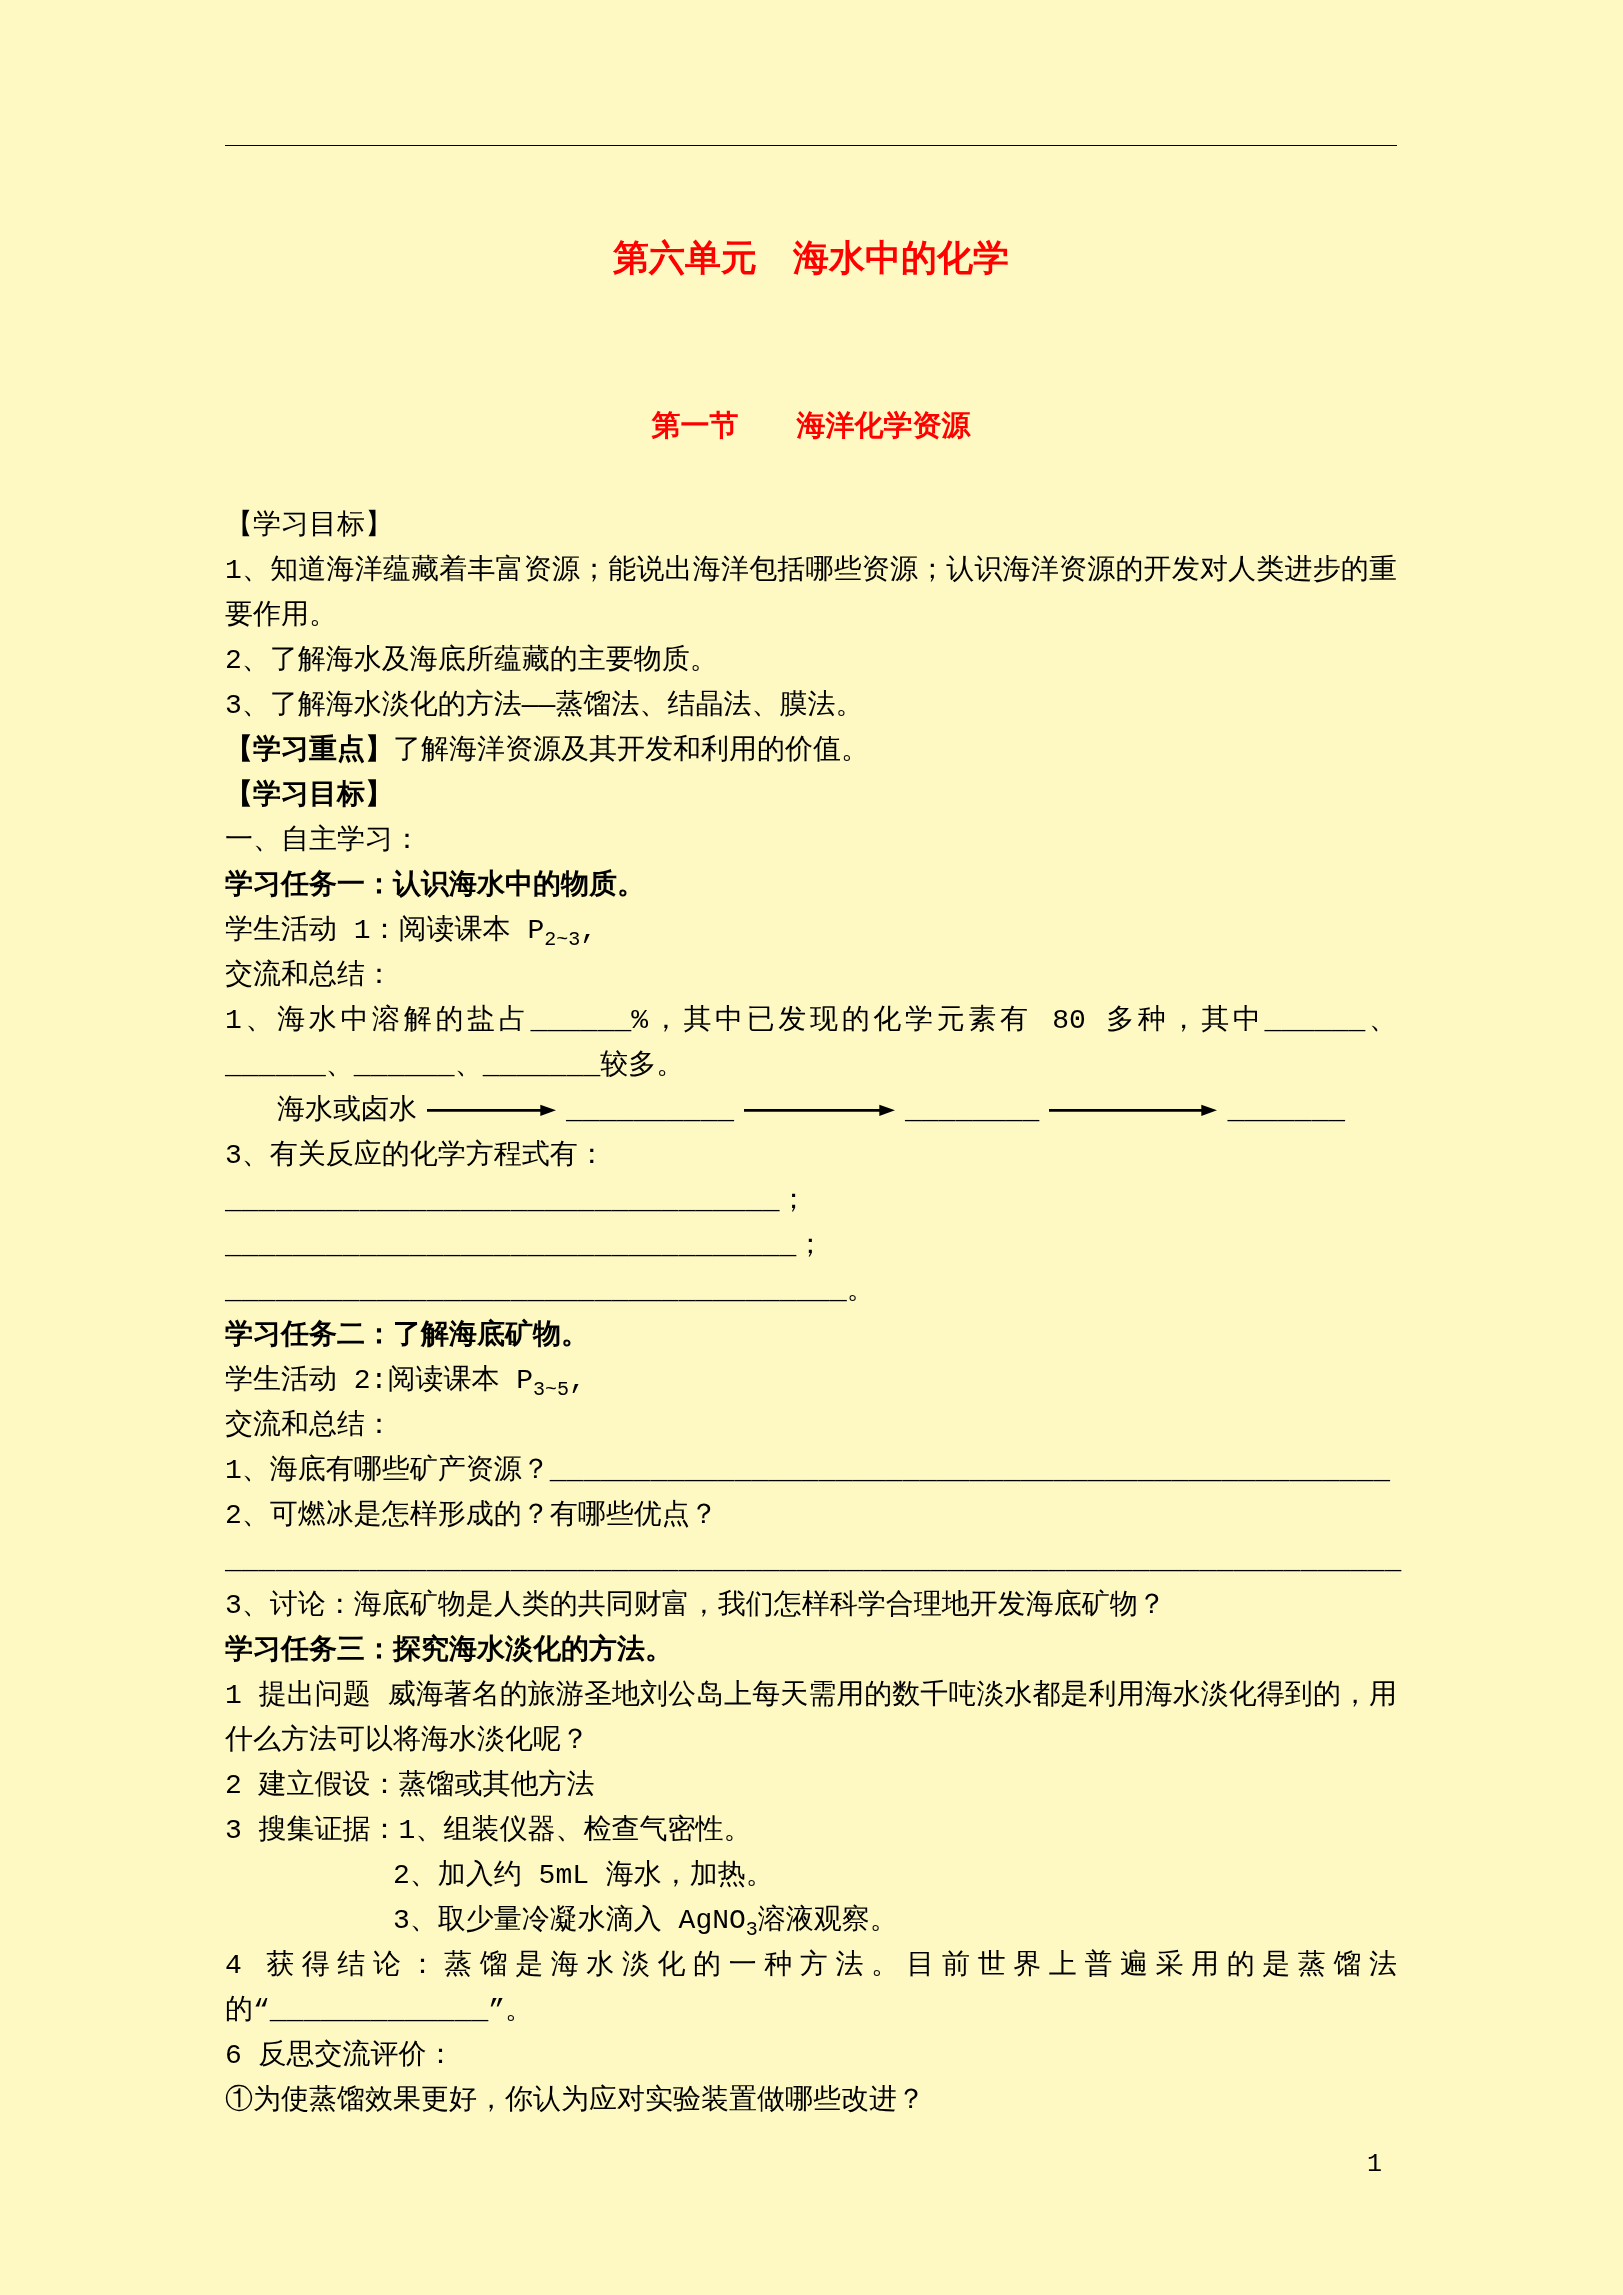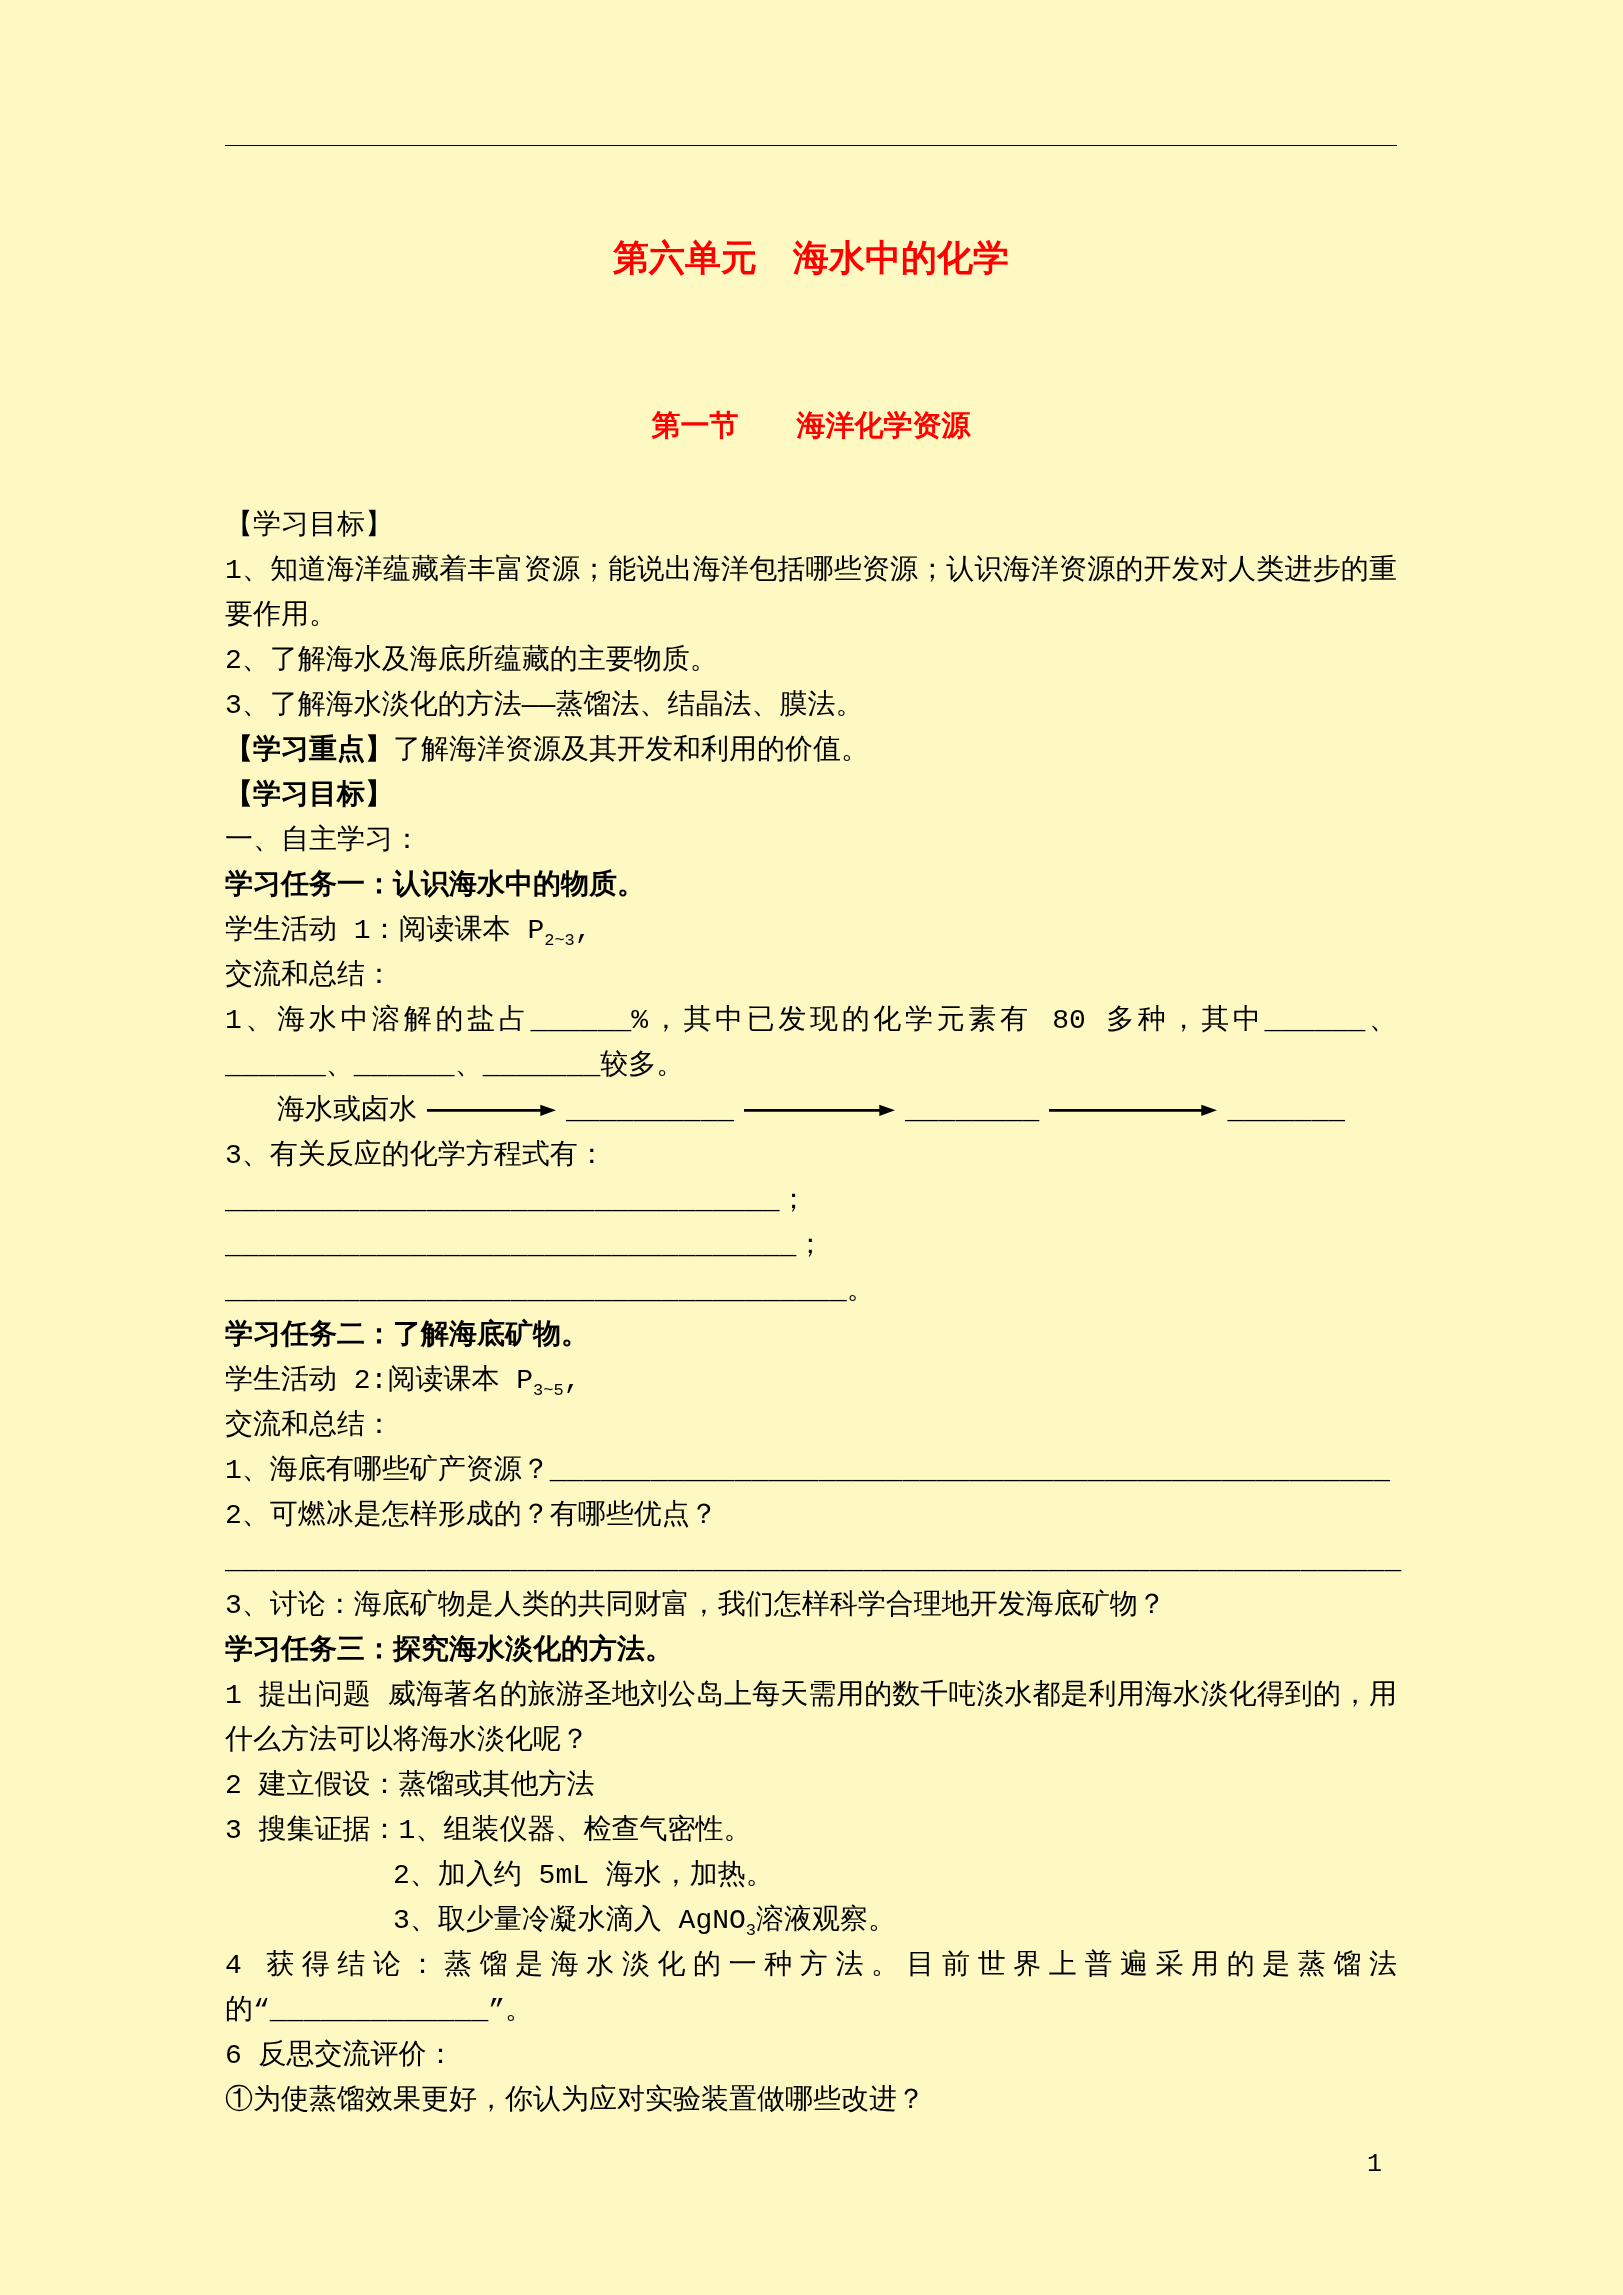--- a/index.html
+++ b/index.html
@@ -48,21 +48,21 @@
     font-size: 28px;
     line-height: 45px;
     text-align: justify;
     text-justify: inter-character;
   }
   .para.no-justify { text-align: left; }
   .bold { font-weight: bold; }
   .indent1 { padding-left: 168px; }
   .flow { white-space: nowrap; text-align: center; }
   .arrow { vertical-align: middle; margin: 0 10px; }
-  sub { font-size: 17px; line-height: 0; }
+  sub { font-size: 20px; line-height: 0; }
   .page-number {
     position: absolute;
     top: 2148px;
     right: 241px;
     font-size: 25px;
     line-height: 34px;
   }
 </style>
 </head>
 <body>

